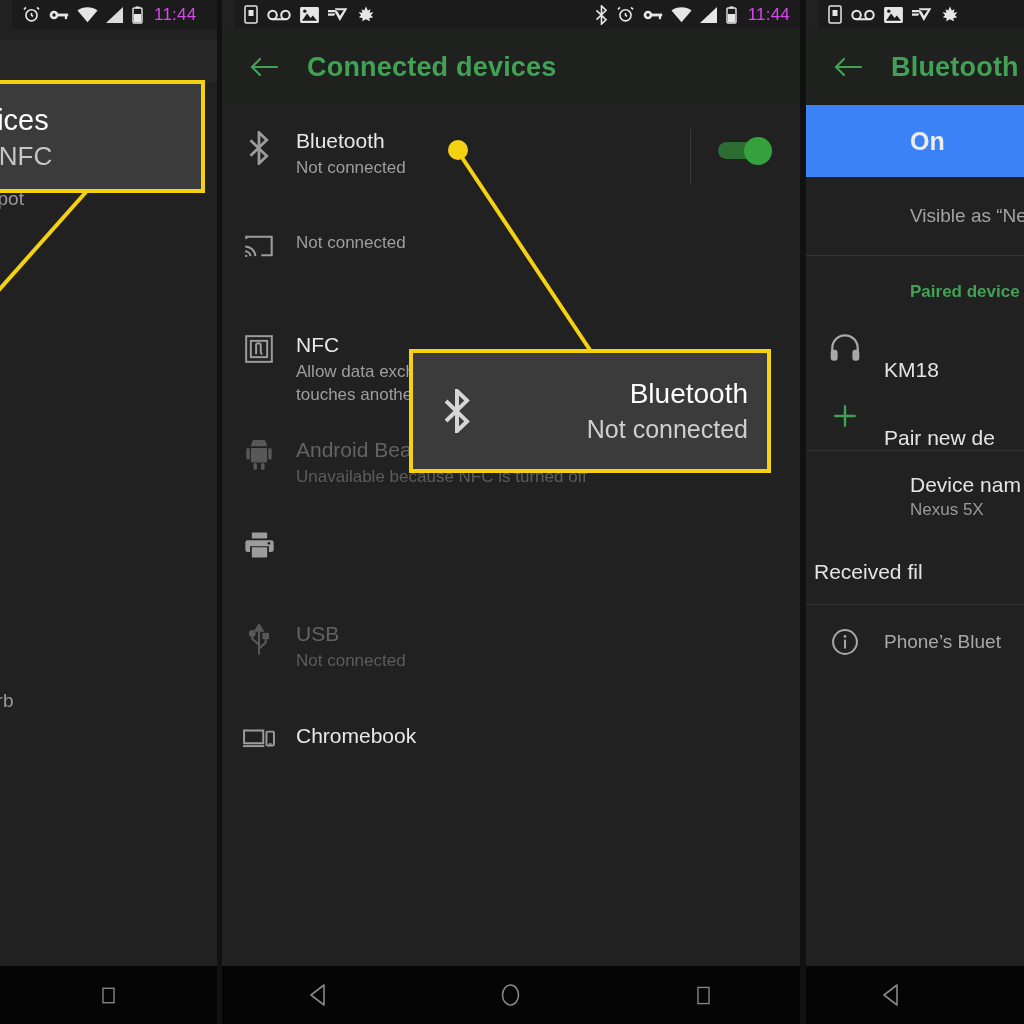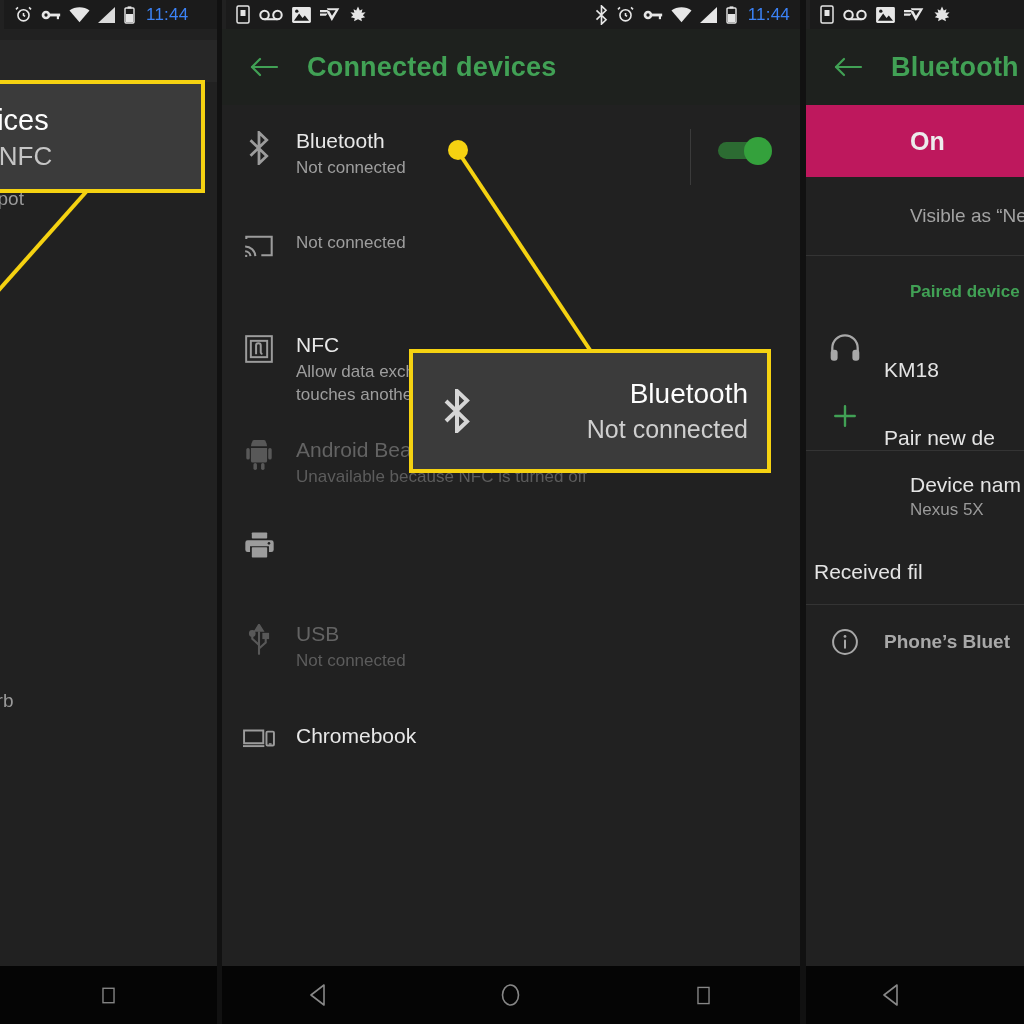--- a/index.html
+++ b/index.html
@@ -14,25 +14,25 @@
   
   .panel { position:absolute; top:0; height:1024px; background:#212121; overflow:hidden; }
   #panel-left   { left:0;    width:217px; }
   #panel-mid    { left:222px; width:578px; }
   #panel-right  { left:806px; width:218px; }
 
   .gap { position:absolute; top:0; height:1024px; background:#111; }
 
   
   .statusbar {
-    position:absolute; top:0; left:4px; right:0; height:29px;
+    position:absolute; top:0; left:12px; right:0; height:29px;
     background:#1b1b1b;
     display:flex; align-items:center;
     padding:13px 10px;
-    color:#3b82f6;
+    color:#d946ef;
   }
   .sb-left, .sb-right { display:flex; align-items:center; gap:9px; }
   .sb-right { margin-left:auto; gap:8px; }
   .sb-time { font-size:17px; font-weight:400; letter-spacing:.2px; margin-left:3px; }
   .sb-ico { display:inline-flex; align-items:center; justify-content:center; }
   .sb-ico svg { display:block; }
 
   
   .appbar {
     position:absolute; left:0; right:0; top:29px; height:76px;
@@ -67,37 +67,37 @@
   .switch .track {
     position:absolute; left:0; top:5px; width:44px; height:17px; border-radius:9px; background:#2c6b32;
   }
   .switch .knob {
     position:absolute; right:0; top:0; width:28px; height:28px; border-radius:50%;
     background:#34a13c;
   }
 
   
   .bt-onrow {
-    background:#be185d; height:72px; display:flex; align-items:center;
+    background:#3b82f6; height:72px; display:flex; align-items:center;
     padding-left:104px;
   }
   .bt-onrow .lbl { color:#ececec; font-size:25px; font-weight:700; }
   .bt-visible { height:78px; display:flex; align-items:center; padding-left:104px; }
   .bt-visible .lbl { color:#a3a3a3; font-size:19px; white-space:nowrap; }
   .hr { height:1px; background:#343434; }
   .sec-head { padding:26px 0 12px 104px; color:#41a155; font-size:17px; font-weight:700; white-space:nowrap; }
   .bt-row { display:flex; align-items:center; min-height:68px; }
   .bt-row .ico { width:78px; flex:0 0 78px; display:flex; justify-content:center; }
   .bt-row .lbl { color:#e4e4e4; font-size:21px; white-space:nowrap;margin-top:44px; }
   .bt-block { padding:22px 0 22px 104px; }
   .bt-block .ttl { color:#e4e4e4; font-size:21px; white-space:nowrap; }
   .bt-block .sub { color:#9a9a9a; font-size:17px; margin-top:3px; white-space:nowrap; }
   .bt-info { display:flex; align-items:center; min-height:74px; }
   .bt-info .ico { width:78px; flex:0 0 78px; display:flex; justify-content:center; }
-  .bt-info .lbl { color:#a8a8a8; font-size:19px; white-space:nowrap;font-weight:bold; }
+  .bt-info .lbl { color:#a8a8a8; font-size:19px; white-space:nowrap; }
 
   
   .navbar {
     position:absolute; left:0; right:0; bottom:0; height:58px;
     background:#050505; display:flex; align-items:center; justify-content:space-around;
   }
   .navbar.single { justify-content:center; }
   .navbar .nb { opacity:.72; display:flex; align-items:center; justify-content:center; width:56px; height:56px; }
 
   

